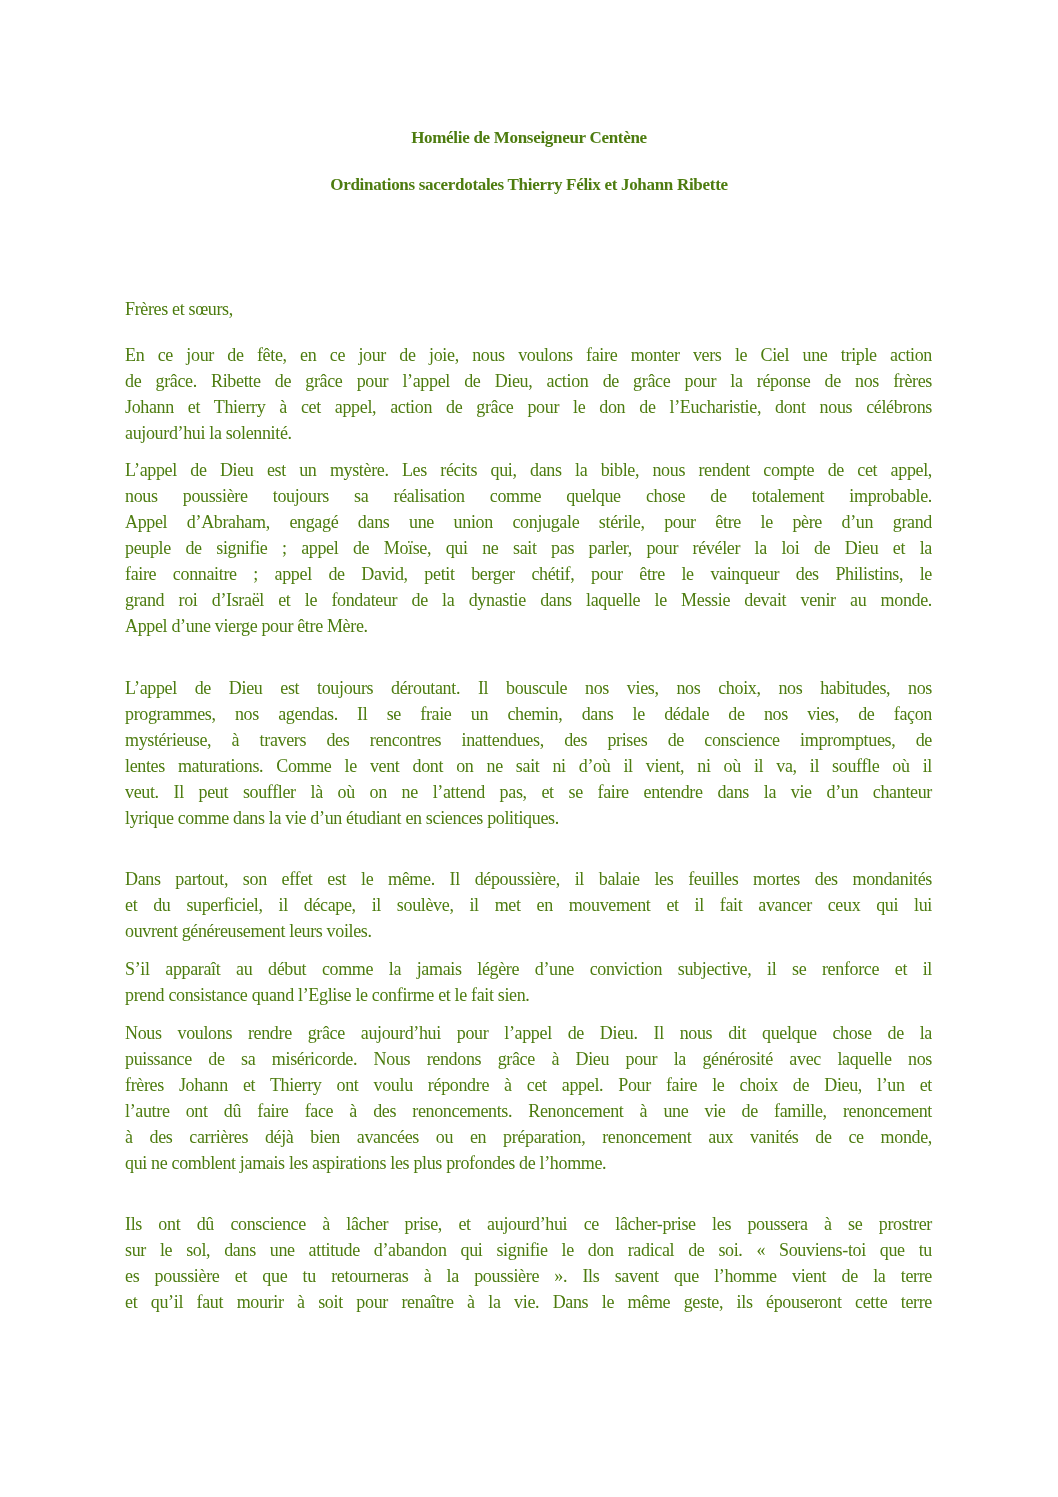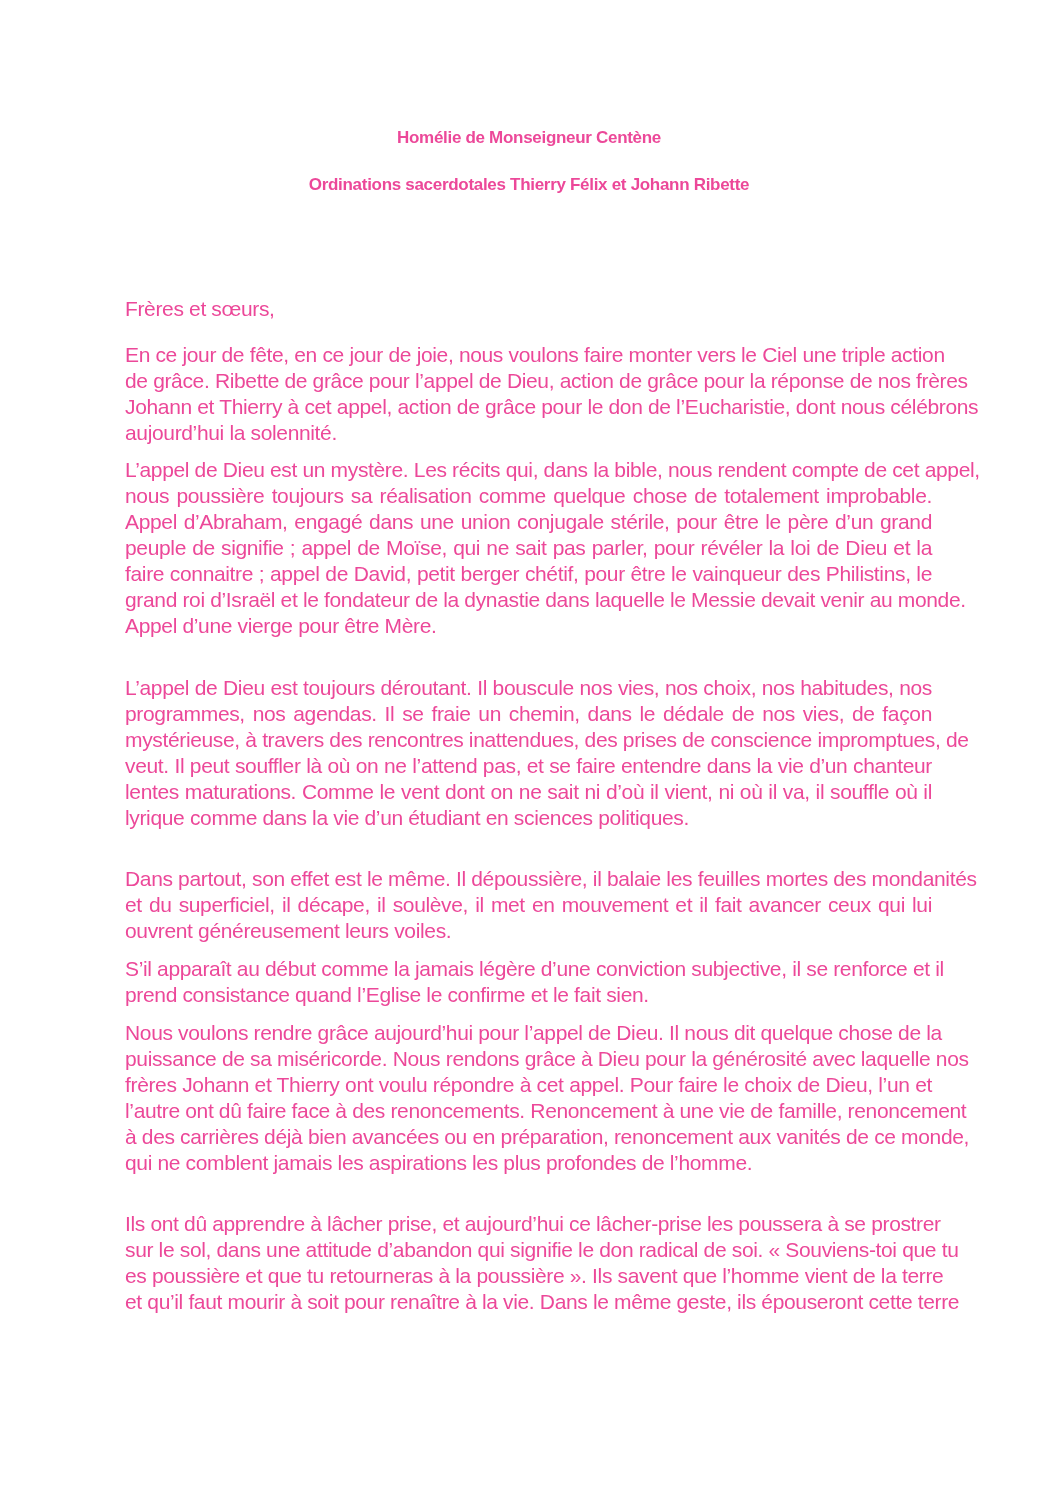--- a/index.html
+++ b/index.html
@@ -1,28 +1,28 @@
 <!DOCTYPE html>
 <html><head>
 <meta charset="utf-8">
 <style>
   html, body { margin: 0; padding: 0; background: #ffffff; }
   body { width: 1058px; height: 1497px; position: relative; overflow: hidden; }
   .page {
     position: absolute; left: 0; top: 0; width: 1058px; height: 1497px;
-    background: #ffffff; color: #ec4899;
-    font-family: Liberation Sans, sans-serif;
+    background: #ffffff; color: #4d7c0f;
+    font-family: Liberation Serif, serif;
   }
   .title-line {
     position: absolute; left: 0; width: 1058px; text-align: center;
     font-weight: bold; font-size: 17px; letter-spacing: -0.3px;
   }
   .para {
     position: absolute; left: 125px; width: 807px;
-    font-size: 21px; letter-spacing: -0.35px;
+    font-size: 18px; letter-spacing: -0.35px;
   }
   .line {
     height: 26px; line-height: 26px; white-space: nowrap;
     text-align: justify; text-align-last: justify;
   }
   .line.last { text-align-last: left; }
 </style>
 </head>
 <body>
 
@@ -49,22 +49,22 @@
     <div class="line">peuple de signifie ; appel de Moïse, qui ne sait pas parler, pour révéler la loi de Dieu et la</div>
     <div class="line">faire connaitre ; appel de David, petit berger chétif, pour être le vainqueur des Philistins, le</div>
     <div class="line">grand roi d’Israël et le fondateur de la dynastie dans laquelle le Messie devait venir au monde.</div>
     <div class="line last">Appel d’une vierge pour être Mère.</div>
   </div>
 
   <div class="para" style="top:675px">
     <div class="line">L’appel de Dieu est toujours déroutant. Il bouscule nos vies, nos choix, nos habitudes, nos</div>
     <div class="line">programmes, nos agendas. Il se fraie un chemin, dans le dédale de nos vies, de façon</div>
     <div class="line">mystérieuse, à travers des rencontres inattendues, des prises de conscience impromptues, de</div>
+    <div class="line">lentes maturations. Comme le vent dont on ne sait ni d’où il vient, ni où il va, il souffle où il</div>
     <div class="line">veut. Il peut souffler là où on ne l’attend pas, et se faire entendre dans la vie d’un chanteur</div>
-    <div class="line">lentes maturations. Comme le vent dont on ne sait ni d’où il vient, ni où il va, il souffle où il</div>
     <div class="line last">lyrique comme dans la vie d’un étudiant en sciences politiques.</div>
   </div>
 
   <div class="para" style="top:866px">
     <div class="line">Dans partout, son effet est le même. Il dépoussière, il balaie les feuilles mortes des mondanités</div>
     <div class="line">et du superficiel, il décape, il soulève, il met en mouvement et il fait avancer ceux qui lui</div>
     <div class="line last">ouvrent généreusement leurs voiles.</div>
   </div>
 
   <div class="para" style="top:956px">
@@ -75,19 +75,19 @@
   <div class="para" style="top:1020px">
     <div class="line">Nous voulons rendre grâce aujourd’hui pour l’appel de Dieu. Il nous dit quelque chose de la</div>
     <div class="line">puissance de sa miséricorde. Nous rendons grâce à Dieu pour la générosité avec laquelle nos</div>
     <div class="line">frères Johann et Thierry ont voulu répondre à cet appel. Pour faire le choix de Dieu, l’un et</div>
     <div class="line">l’autre ont dû faire face à des renoncements. Renoncement à une vie de famille, renoncement</div>
     <div class="line">à des carrières déjà bien avancées ou en préparation, renoncement aux vanités de ce monde,</div>
     <div class="line last">qui ne comblent jamais les aspirations les plus profondes de l’homme.</div>
   </div>
 
   <div class="para" style="top:1211px">
-    <div class="line">Ils ont dû apprendre à lâcher prise, et aujourd’hui ce lâcher-prise les poussera à se prostrer</div>
+    <div class="line">Ils ont dû conscience à lâcher prise, et aujourd’hui ce lâcher-prise les poussera à se prostrer</div>
     <div class="line">sur le sol, dans une attitude d’abandon qui signifie le don radical de soi. « Souviens-toi que tu</div>
     <div class="line">es poussière et que tu retourneras à la poussière ». Ils savent que l’homme vient de la terre</div>
     <div class="line">et qu’il faut mourir à soit pour renaître à la vie. Dans le même geste, ils épouseront cette terre</div>
   </div>
 
 </div>
 
 </body></html>

